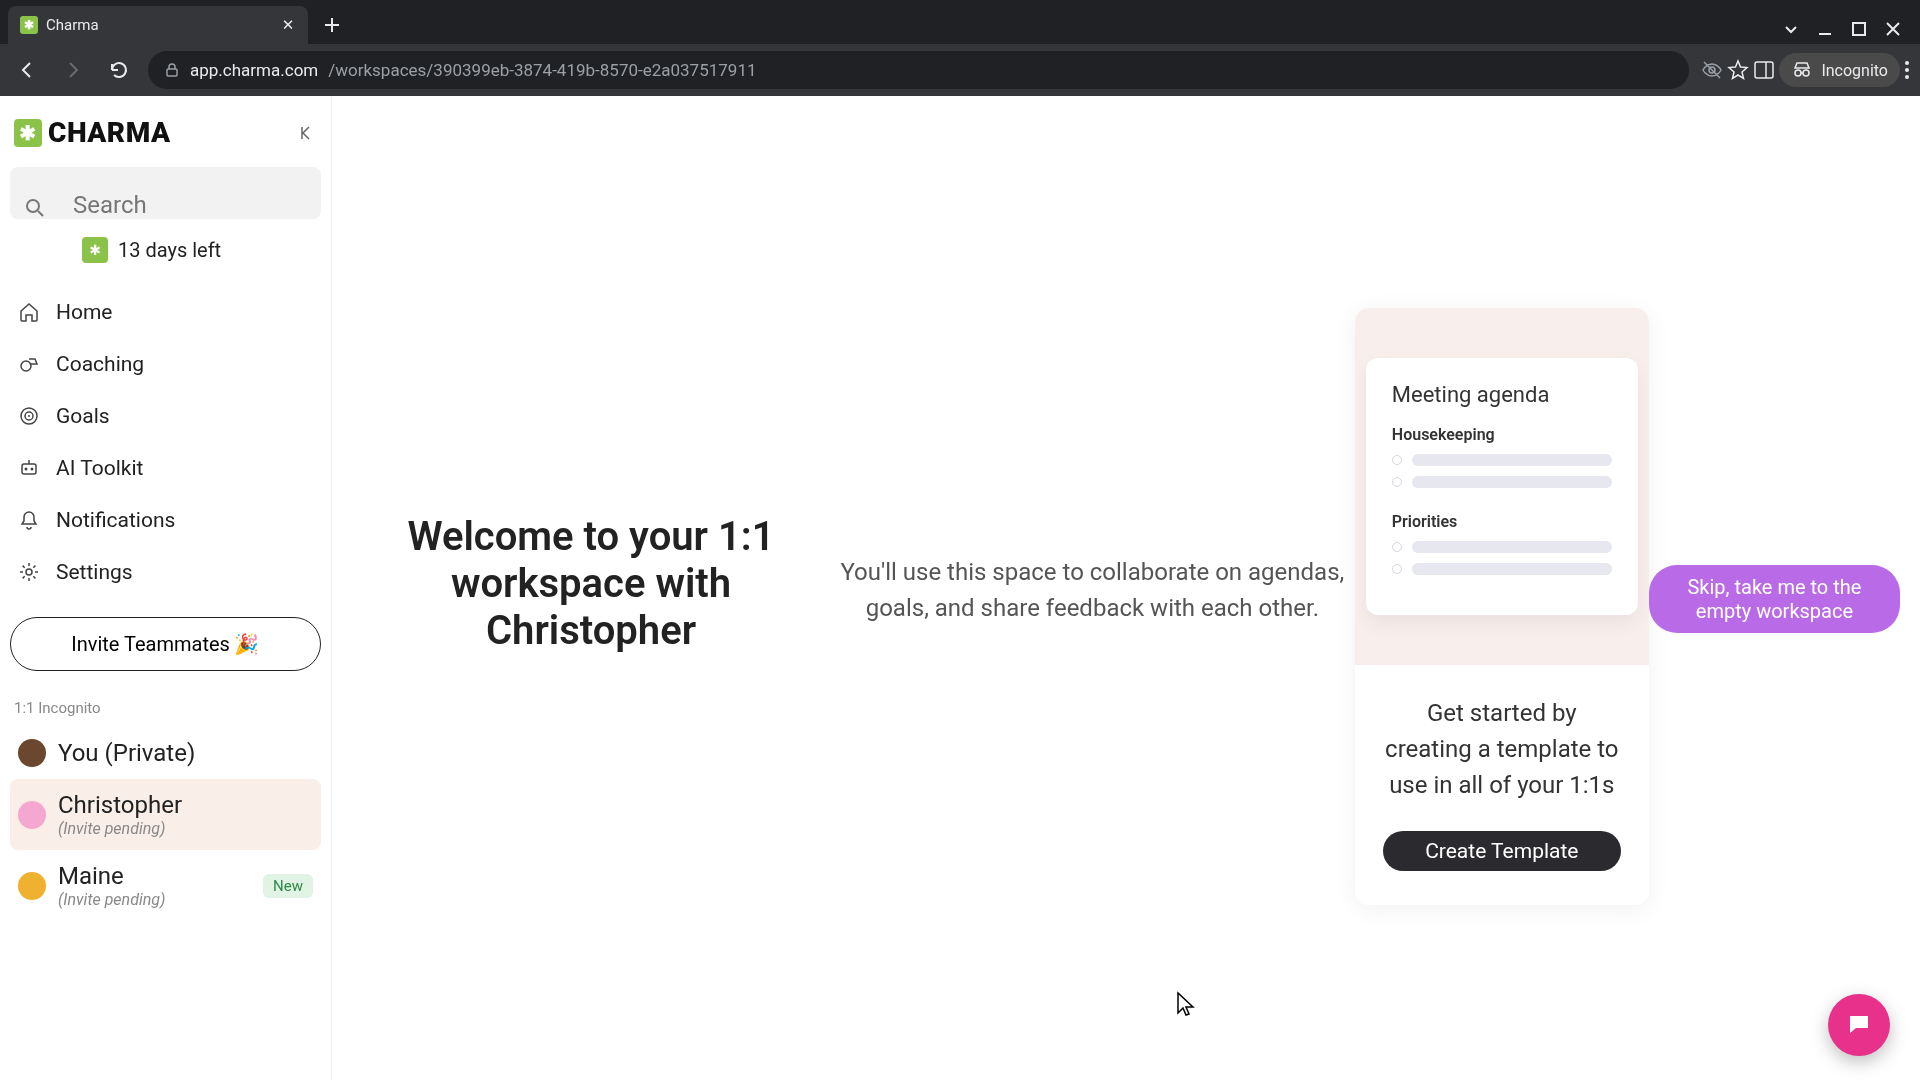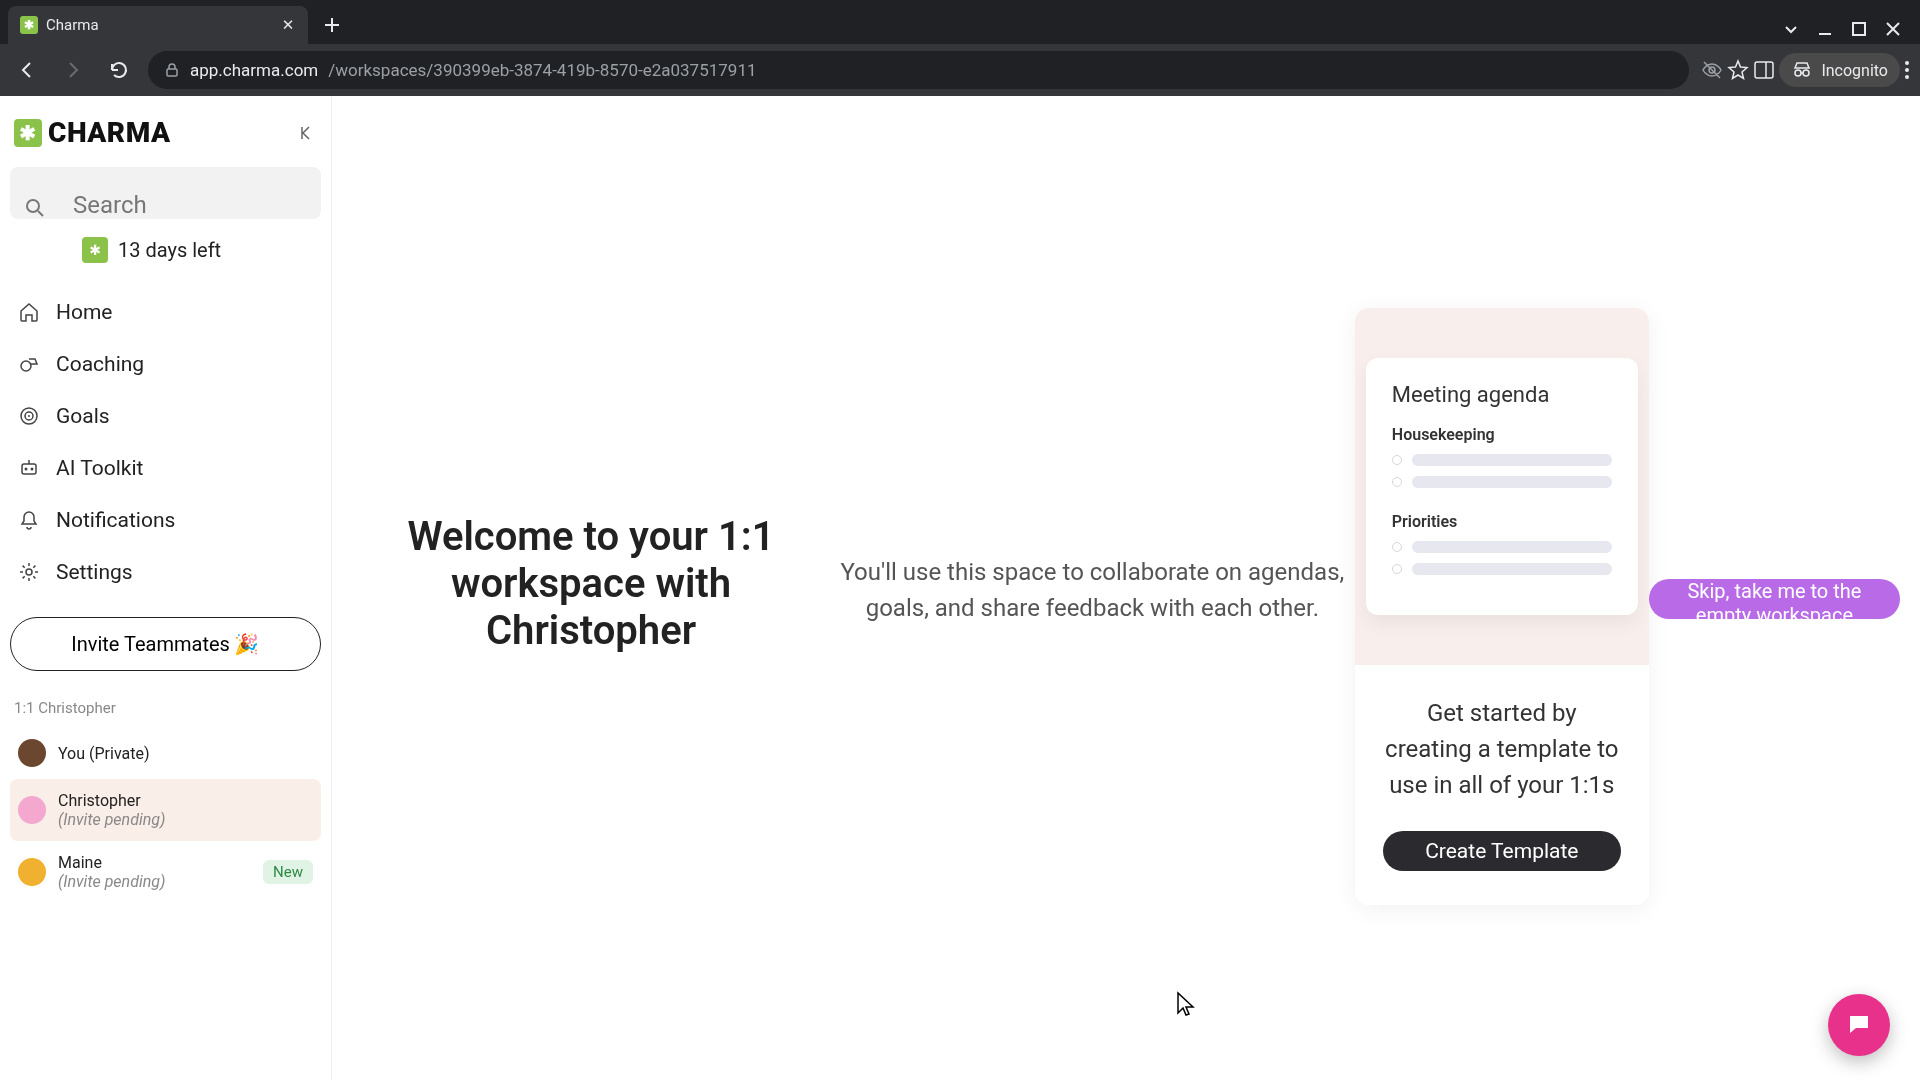--- a/index.html
+++ b/index.html
@@ -45,42 +45,42 @@
 
 .invite-btn { margin-top:20px;height:54px;border:1.5px solid #222;border-radius:28px;display:flex;align-items:center;justify-content:center;font-size:20px;gap:8px;cursor:pointer;background:#fff;}
 
 .ws-header { font-size:15px;color:#888;margin:28px 0 10px 4px;}
 .ws-item { display:flex;align-items:center;gap:12px;padding:12px 8px;border-radius:8px;cursor:pointer;}
 .ws-item.active { background:#faeee8;}
 .ws-avatar { width:28px;height:28px;border-radius:50%;background:#f4a8d0;}
 .ws-avatar.brown{background:#6b4730;}
 .ws-avatar.yellow{background:#f0b030;}
 .ws-text { display:flex;flex-direction:column;}
-.ws-name { font-size:16px;color:#222;}
+.ws-name { font-size:24px;color:#222;}
 .ws-sub { font-size:16px;color:#888;font-style:italic;}
 .ws-badge { margin-left:auto;background:#e0f3e4;color:#2f8a46;font-size:15px;padding:3px 10px;border-radius:6px;}
 
 
 .main { flex:1; display:flex;flex-direction:row;align-items:center;padding:10px 20px 20px 20px;overflow:auto;position:relative;}
 .title { font-size:40px;font-weight:600;color:#222;text-align:center;}
 .subtitle { font-size:24px;color:#555;text-align:center;margin-top:14px;line-height:1.5;max-width:820px;}
 
 .card-wrap { margin-top:46px;width:540px;border-radius:14px;overflow:hidden;box-shadow:0 4px 24px rgba(0,0,0,0.06);}
 .preview { background:#f8efed;padding:50px 30px;display:flex;justify-content:center;}
 .preview-inner { background:#fff;border-radius:12px;padding:24px 26px 30px 26px;width:440px;box-shadow:0 8px 20px rgba(0,0,0,0.06);}
 .preview-title { font-size:22px;color:#333;margin-bottom:18px;}
 .sec-label { font-size:16px;font-weight:600;color:#333;margin-bottom:10px;}
 .sk-row { display:flex;align-items:center;gap:10px;margin-bottom:10px;}
 .sk-circle { width:10px;height:10px;border:1.5px solid #d6d6e0;border-radius:50%;}
 .sk-bar { height:12px;background:#e7e7ef;border-radius:6px;width:200px;}
 .card-lower { background:#fff;padding:30px 28px 34px 28px;text-align:center;}
 .lower-title { font-size:24px;color:#333;line-height:1.5;margin-bottom:28px;}
 .create-btn { width:100%;height:40px;background:#2b2b2f;color:#fff;border:none;border-radius:28px;font-size:21px;cursor:pointer;}
 
-.skip-btn { margin-top:32px;height:40px;padding:0 34px;background:#b96ae6;color:#fff;border:none;border-radius:28px;font-size:20px;cursor:pointer;}
+.skip-btn { margin-top:32px;height:68px;padding:0 34px;background:#b96ae6;color:#fff;border:none;border-radius:28px;font-size:20px;cursor:pointer;}
 
 .fab { position:fixed;right:30px;bottom:24px;width:62px;height:62px;border-radius:50%;background:#e8318a;display:flex;align-items:center;justify-content:center;color:#fff;cursor:pointer;box-shadow:0 6px 18px rgba(0,0,0,0.25);}
 
 .cursor { position:absolute; width:22px;height:28px;pointer-events:none;}
 
 svg { display:block; }
 </style>
 </head>
 <body>
 
@@ -271,21 +271,21 @@
               </svg>
             </span>
           <span>Settings</span>
         </div>
       </div>
 
       <button class="invite-btn">
         <span>Invite Teammates 🎉</span>
       </button>
 
-      <div class="ws-header">1:1 Christopher</div>
+      <div class="ws-header">1:1 Incognito</div>
 
       <div class="ws-item">
         <span class="ws-avatar brown"></span>
         <div class="ws-text">
           <span class="ws-name">You (Private)</span>
         </div>
       </div>
       <div class="ws-item active">
         <span class="ws-avatar"></span>
         <div class="ws-text">

